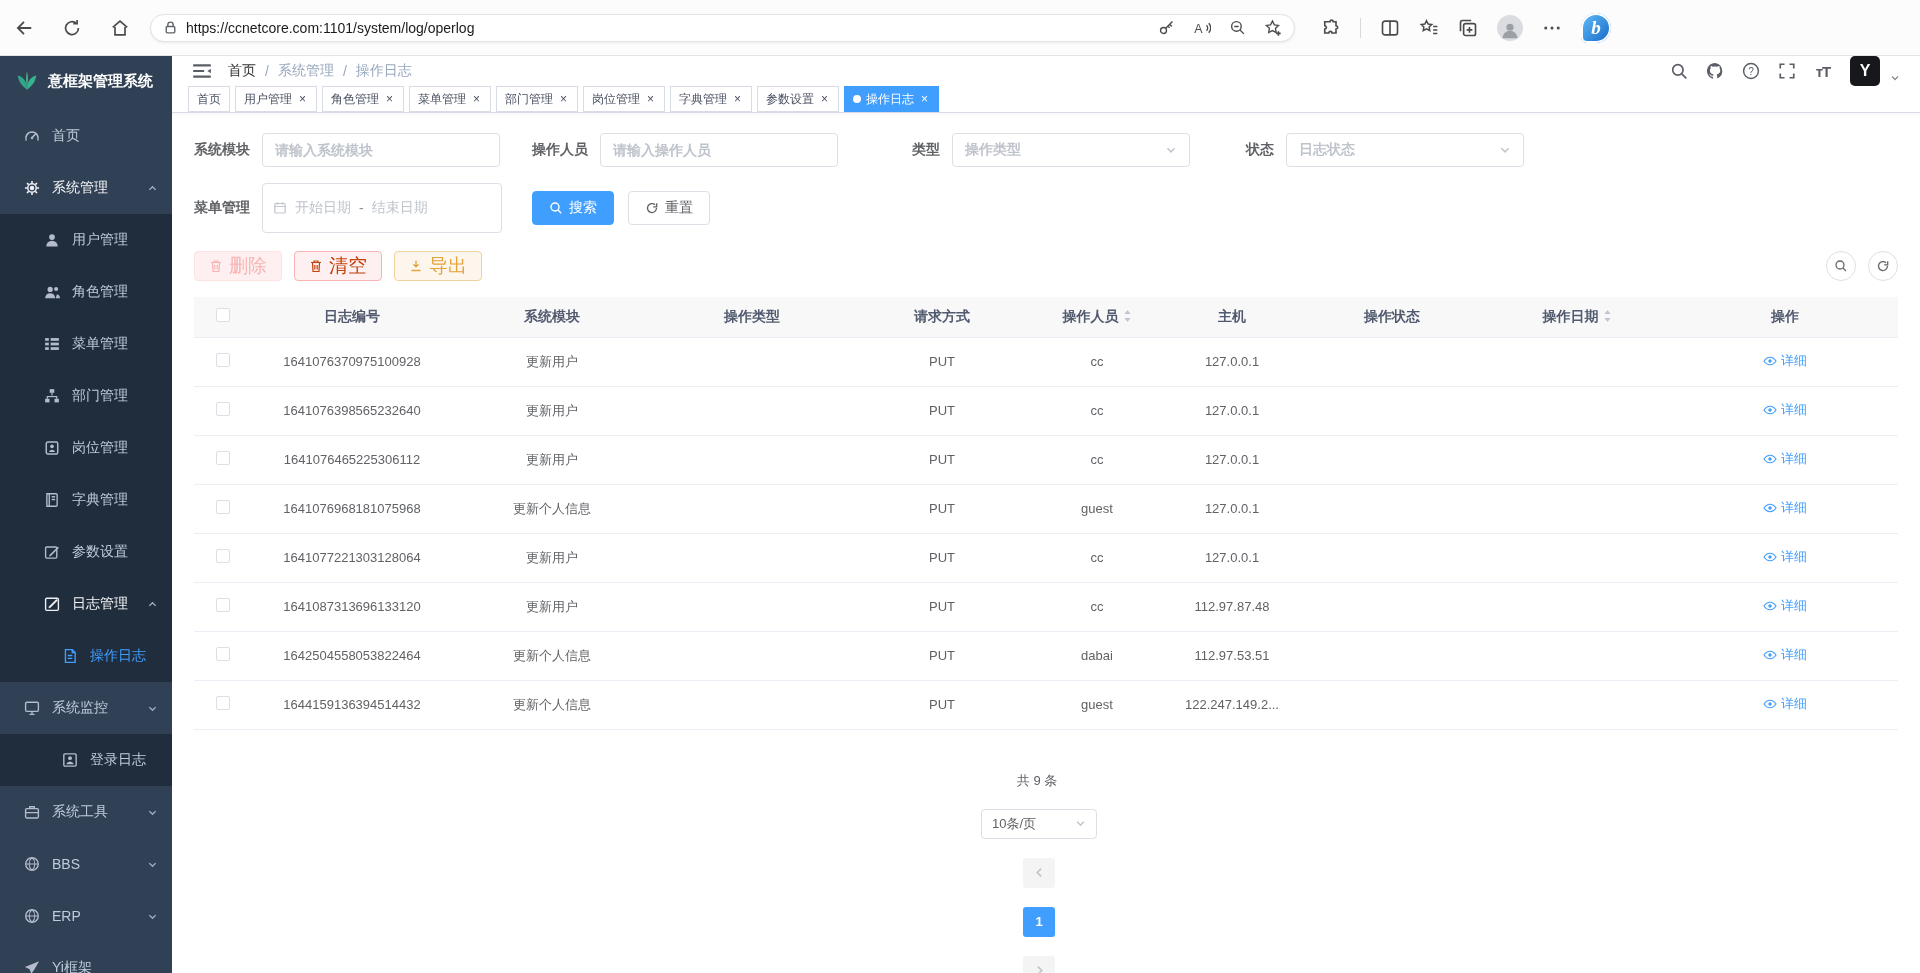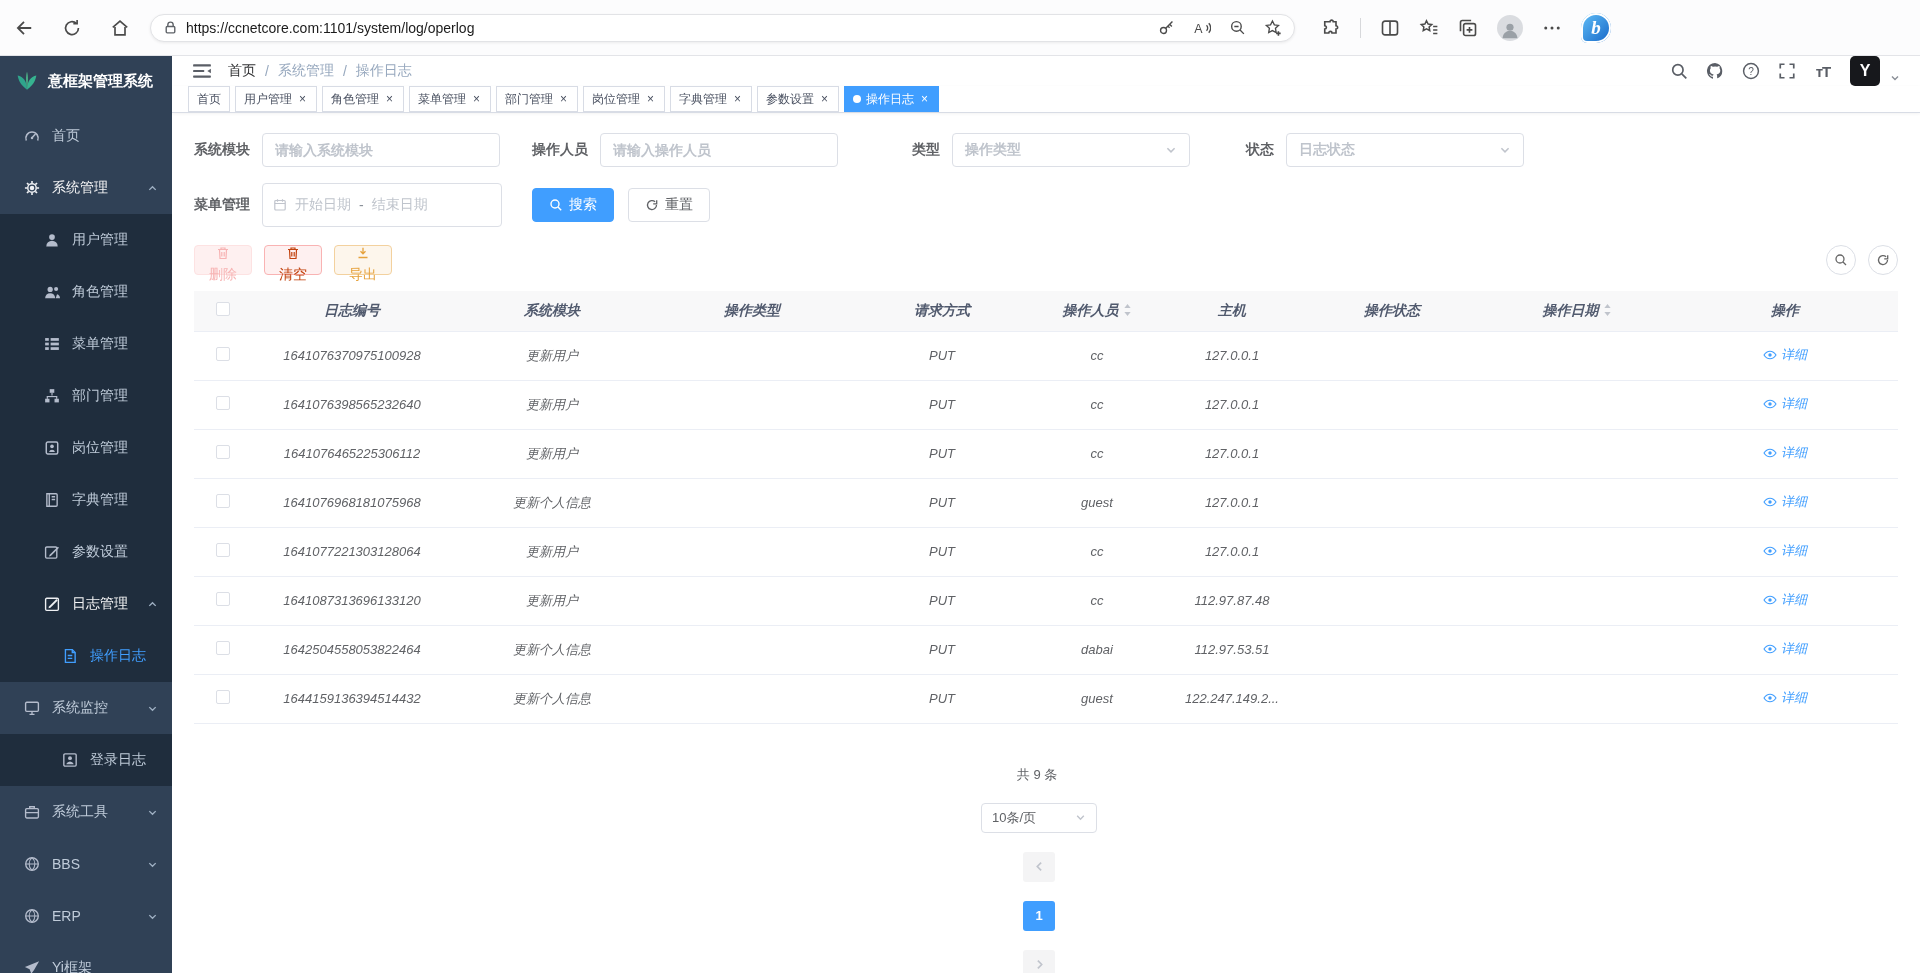--- a/index.html
+++ b/index.html
@@ -73,41 +73,41 @@
   .filter-row { display:flex; align-items:center; }
   .f-item { display:flex; align-items:center; }
   .f-label { font-size:14px; font-weight:bold; color:#606266; padding-right:12px; white-space:nowrap; }
   .f-input, .f-select { width:238px; height:34px; border:1px solid #dcdfe6; border-radius:4px;
     font-size:14px; color:#606266; padding:0 12px; outline:none;
     font-family:"Liberation Sans","DejaVu Sans",sans-serif;font-weight:bold; }
   .f-input::placeholder { color:#bfc4cc; }
   .f-select { display:flex; align-items:center; justify-content:space-between; cursor:pointer; }
   .f-select .ph { color:#bfc4cc; }
   .f-select .caret { width:12px; height:12px; color:#c0c4cc; }
-  .date-range { width:240px; height:44px; border:1px solid #dcdfe6; border-radius:4px;
+  .date-range { width:240px; height:50px; border:1px solid #dcdfe6; border-radius:4px;
     display:flex; align-items:center; padding:0 10px; gap:8px; font-size:14px; color:#bfc4cc; cursor:pointer; }
   .date-range .cal { width:14px; height:14px; color:#c0c4cc; flex-shrink:0; }
   .date-range .sep { color:#8b919a; }
   .btn { height:34px; border-radius:4px; border:1px solid #dcdfe6; background:#fff;
     display:inline-flex; align-items:center; gap:6px; padding:0 16px; font-size:14px;
     color:#606266; cursor:pointer; }
   .btn .bi { width:14px; height:14px; }
   .btn-primary { background:#409eff; border-color:#409eff; color:#fff; }
-  .btn-sm { height:30px; padding:0 14px; font-size:14px;flex-direction:column; }
+  .btn-sm { height:30px; padding:0 14px; font-size:19px; }
   .btn-danger-disabled { background:#fef0f0; border-color:#fde2e2; color:#f7b3b3; cursor:not-allowed; }
   .btn-danger { background:#fef0f0; border-color:#f9b3b3; color:#c2410c; }
   .btn-warning { background:#fdf6ec; border-color:#f3d19e; color:#e6a23c; }
   .toolbar-row { margin-top:18px; display:flex; align-items:center; gap:12px; }
   .right-tools { margin-left:auto; display:flex; align-items:center; gap:12px; }
   .circle-btn { width:30px; height:30px; border-radius:50%; border:1px solid #dcdfe6;
     display:flex; align-items:center; justify-content:center; color:#666; cursor:pointer; background:#fff; }
   .circle-btn svg { width:14px; height:14px; }
 
   
-  table.log-table { width:100%; margin-top:16px; border-collapse:collapse; table-layout:fixed;font-style:italic; }
+  table.log-table { width:100%; margin-top:16px; border-collapse:collapse; table-layout:fixed; }
   .log-table th { height:40px; background:#f8f8f9; color:#515a6e; font-size:14px; font-weight:bold;
     border-bottom:1px solid #ebeef5; text-align:center; white-space:nowrap; }
   .log-table td { height:49px; border-bottom:1px solid #ebeef5; font-size:13px; color:#606266;
     text-align:center; white-space:nowrap; overflow:hidden; text-overflow:ellipsis; }
   .sort-caret { display:inline-block; vertical-align:-2px; margin-left:4px; }
   .checkbox { width:14px; height:14px; border:1px solid #dcdfe6; border-radius:2px; background:#fff;
     display:inline-block; cursor:pointer; }
   .detail-link { color:#409eff; cursor:pointer; display:inline-flex; align-items:center; gap:4px; font-size:13px; }
   .detail-link svg { width:14px; height:14px; }
 

